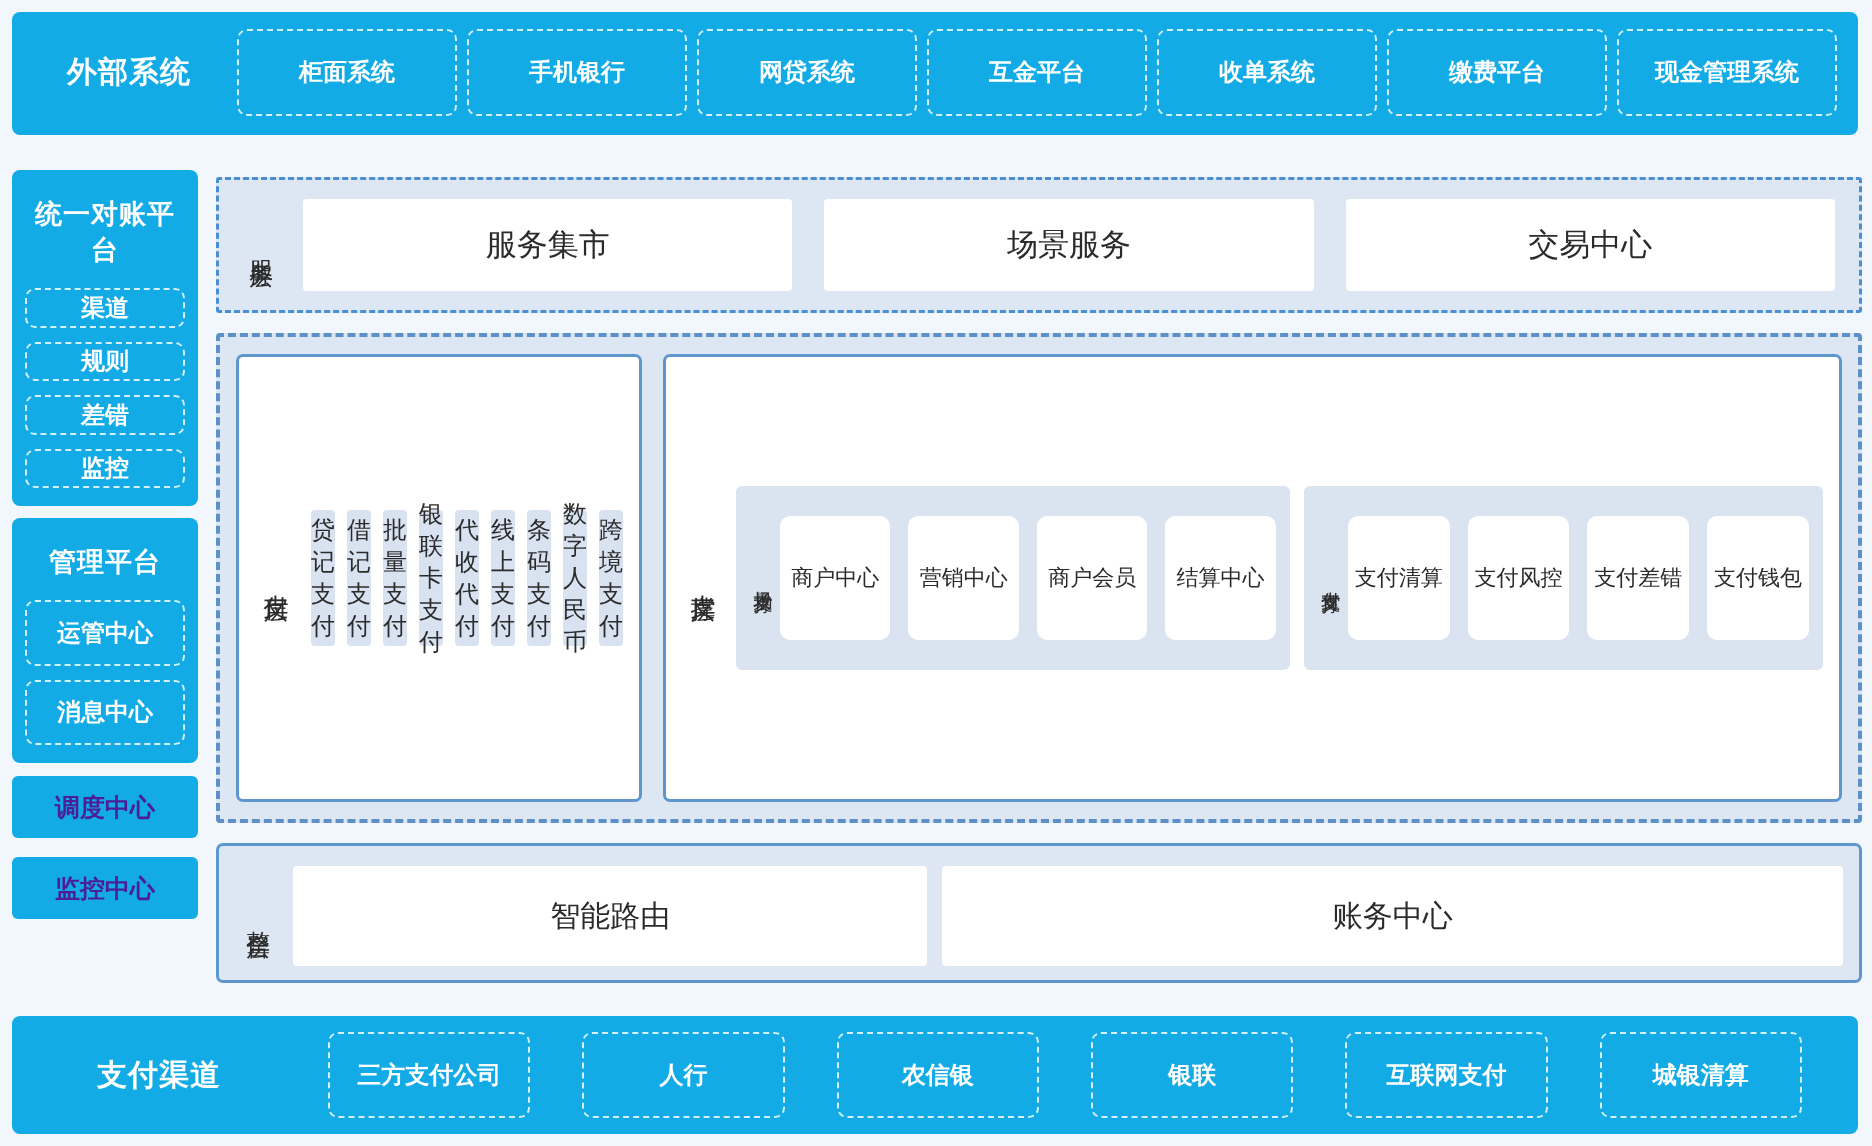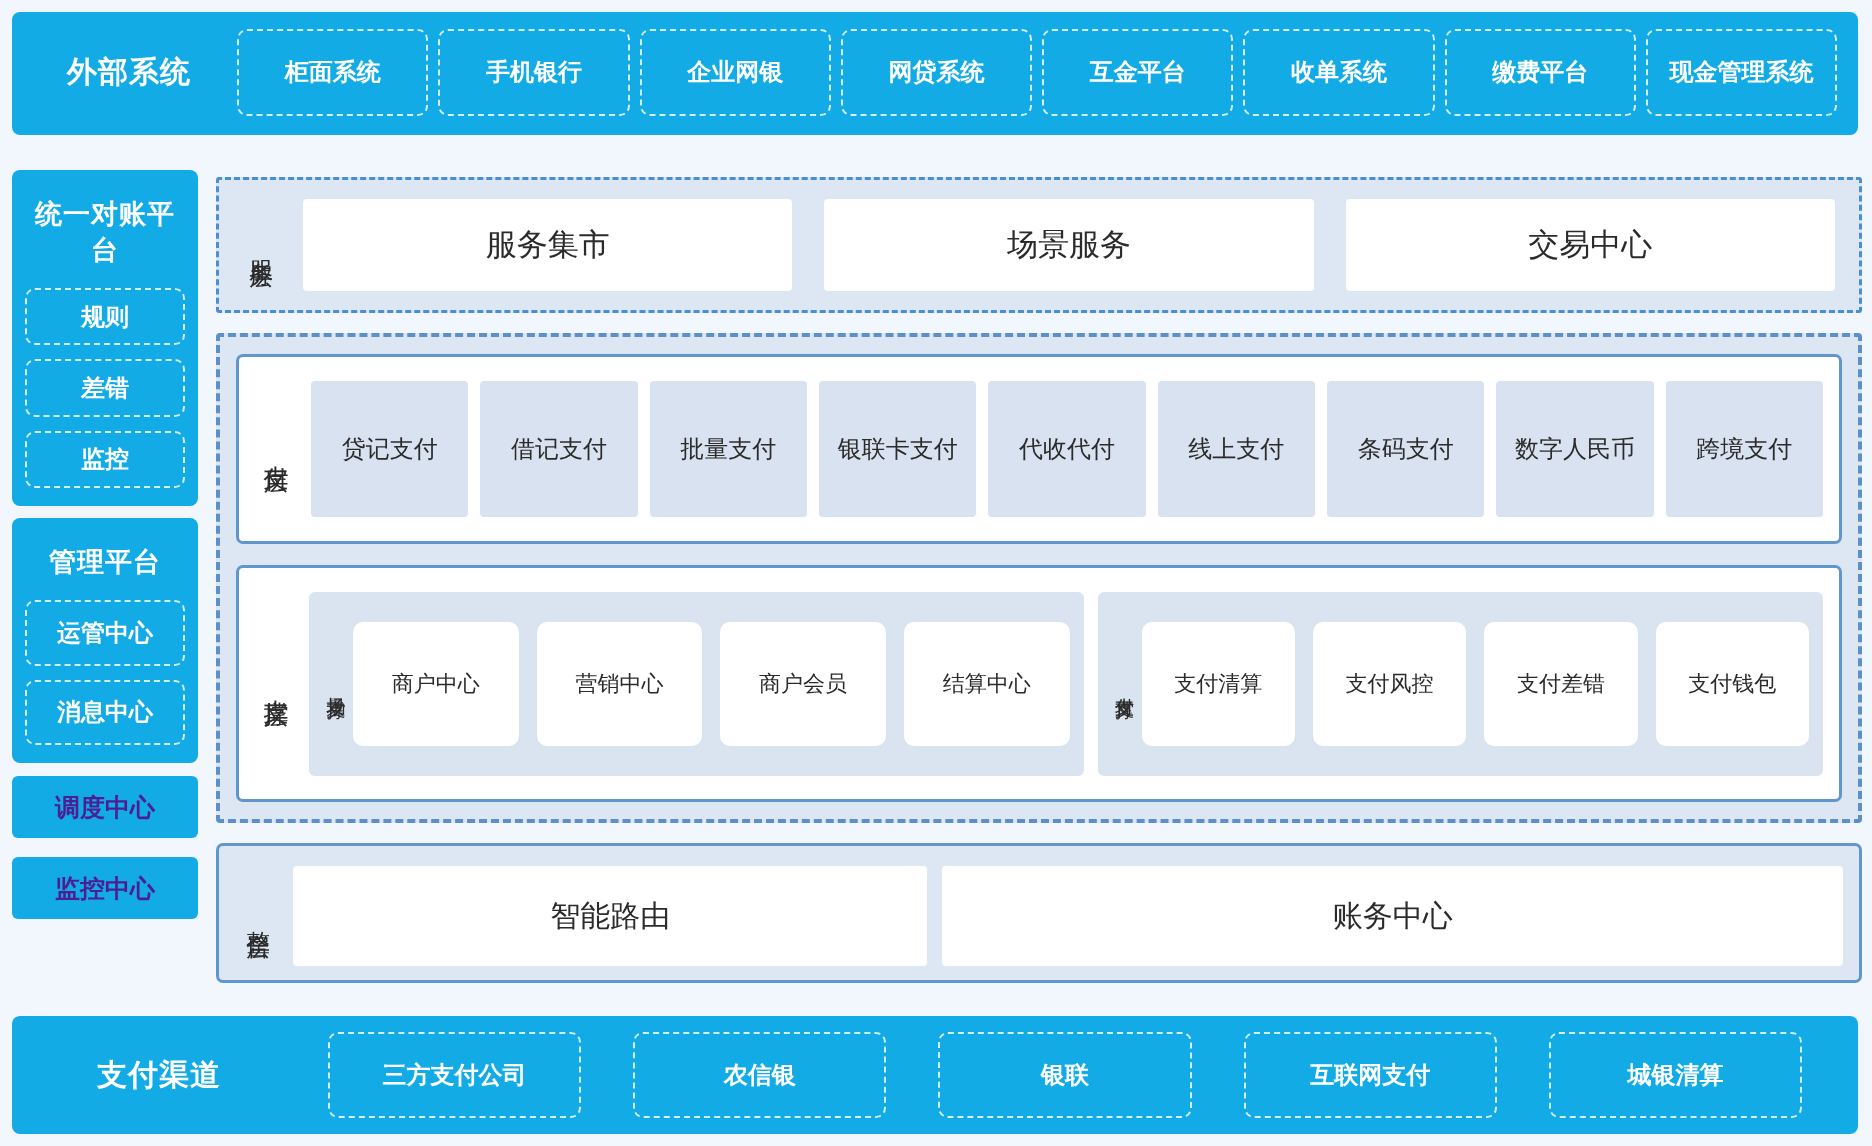--- a/index.html
+++ b/index.html
@@ -92,21 +92,21 @@
   #service-layer .cards { display: flex; flex: 1 1 auto; gap: 32px; height: 92px; }
   #service-layer .white-card { flex: 1 1 0; font-size: 31px; }
 
   
   #middle-dashed {
     height: 490px; margin-bottom: 20px;
     background: #dde7f4;
     border: 4px dashed #5b90c8;
     border-radius: 4px;
     padding: 17px 16px;
-    display: flex; flex-direction: column; gap: 21px;
+    display: flex; flex-direction: row; gap: 21px;
   }
   .inner-solid {
     background: #fff;
     border: 3px solid #6096ce;
     border-radius: 7px;
     display: flex; align-items: center;
     padding: 18px 16px;
   }
   #payment-layer { flex: 0 0 190px; }
   #payment-layer .vlabel { width: 44px; margin-right: 12px; }
@@ -153,31 +153,31 @@
 </style>
 </head>
 <body>
 
 <div class="stage">
 
   <div id="top-bar" class="bar blue">
     <div class="bar-title">外部系统</div>
     <div class="dash-item">柜面系统</div>
     <div class="dash-item">手机银行</div>
-    <div class="dash-item">企业网银</div>
     <div class="dash-item">网贷系统</div>
     <div class="dash-item">互金平台</div>
     <div class="dash-item">收单系统</div>
     <div class="dash-item">缴费平台</div>
     <div class="dash-item">现金管理系统</div>
   </div>
 
   <div id="sidebar">
     <div id="panel-reconciliation" class="side-panel">
       <div class="panel-title">统一对账平台</div>
+      <div class="dash-item">渠道</div>
       <div class="dash-item">规则</div>
       <div class="dash-item">差错</div>
       <div class="dash-item">监控</div>
     </div>
     <div id="panel-management" class="side-panel">
       <div class="panel-title">管理平台</div>
       <div class="dash-item">运管中心</div>
       <div class="dash-item">消息中心</div>
     </div>
     <div class="solo-box">调度中心</div>
@@ -244,19 +244,20 @@
         <div id="card-routing" class="white-card">智能路由</div>
         <div id="card-accounting" class="white-card">账务中心</div>
       </div>
     </div>
 
   </div>
 
   <div id="bottom-bar" class="bar blue">
     <div class="bar-title">支付渠道</div>
     <div class="dash-item">三方支付公司</div>
+    <div class="dash-item">人行</div>
     <div class="dash-item">农信银</div>
     <div class="dash-item">银联</div>
     <div class="dash-item">互联网支付</div>
     <div class="dash-item">城银清算</div>
   </div>
 
 </div>
 
 </body></html>

